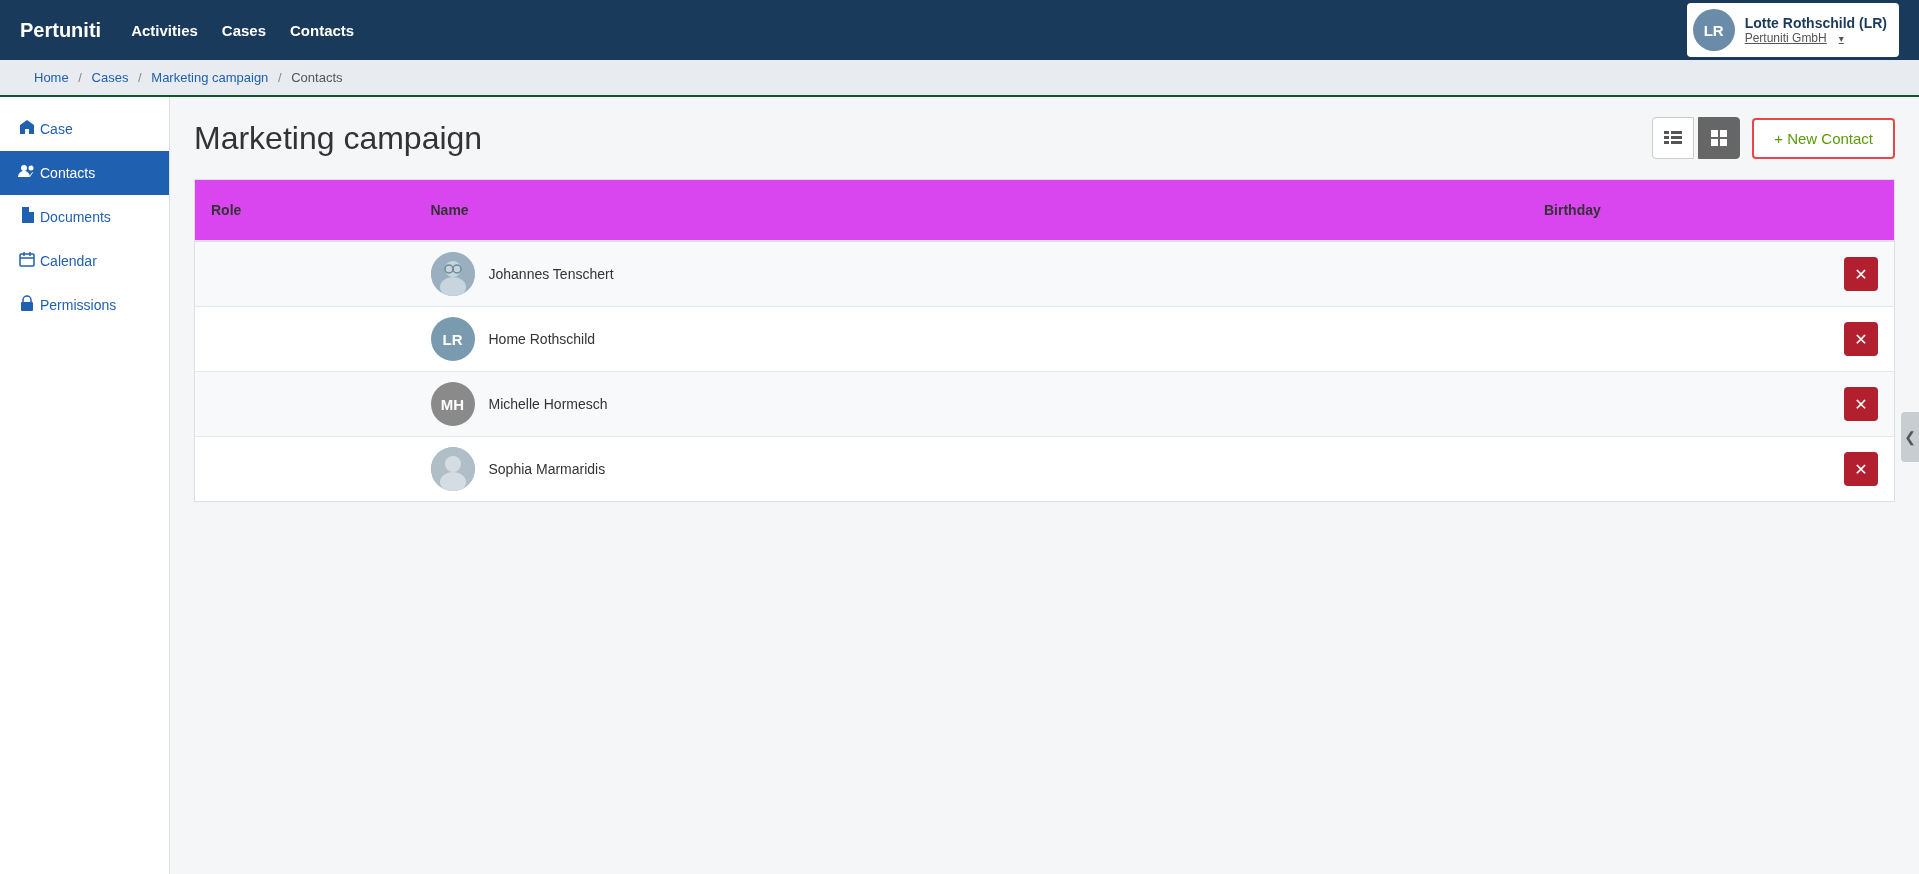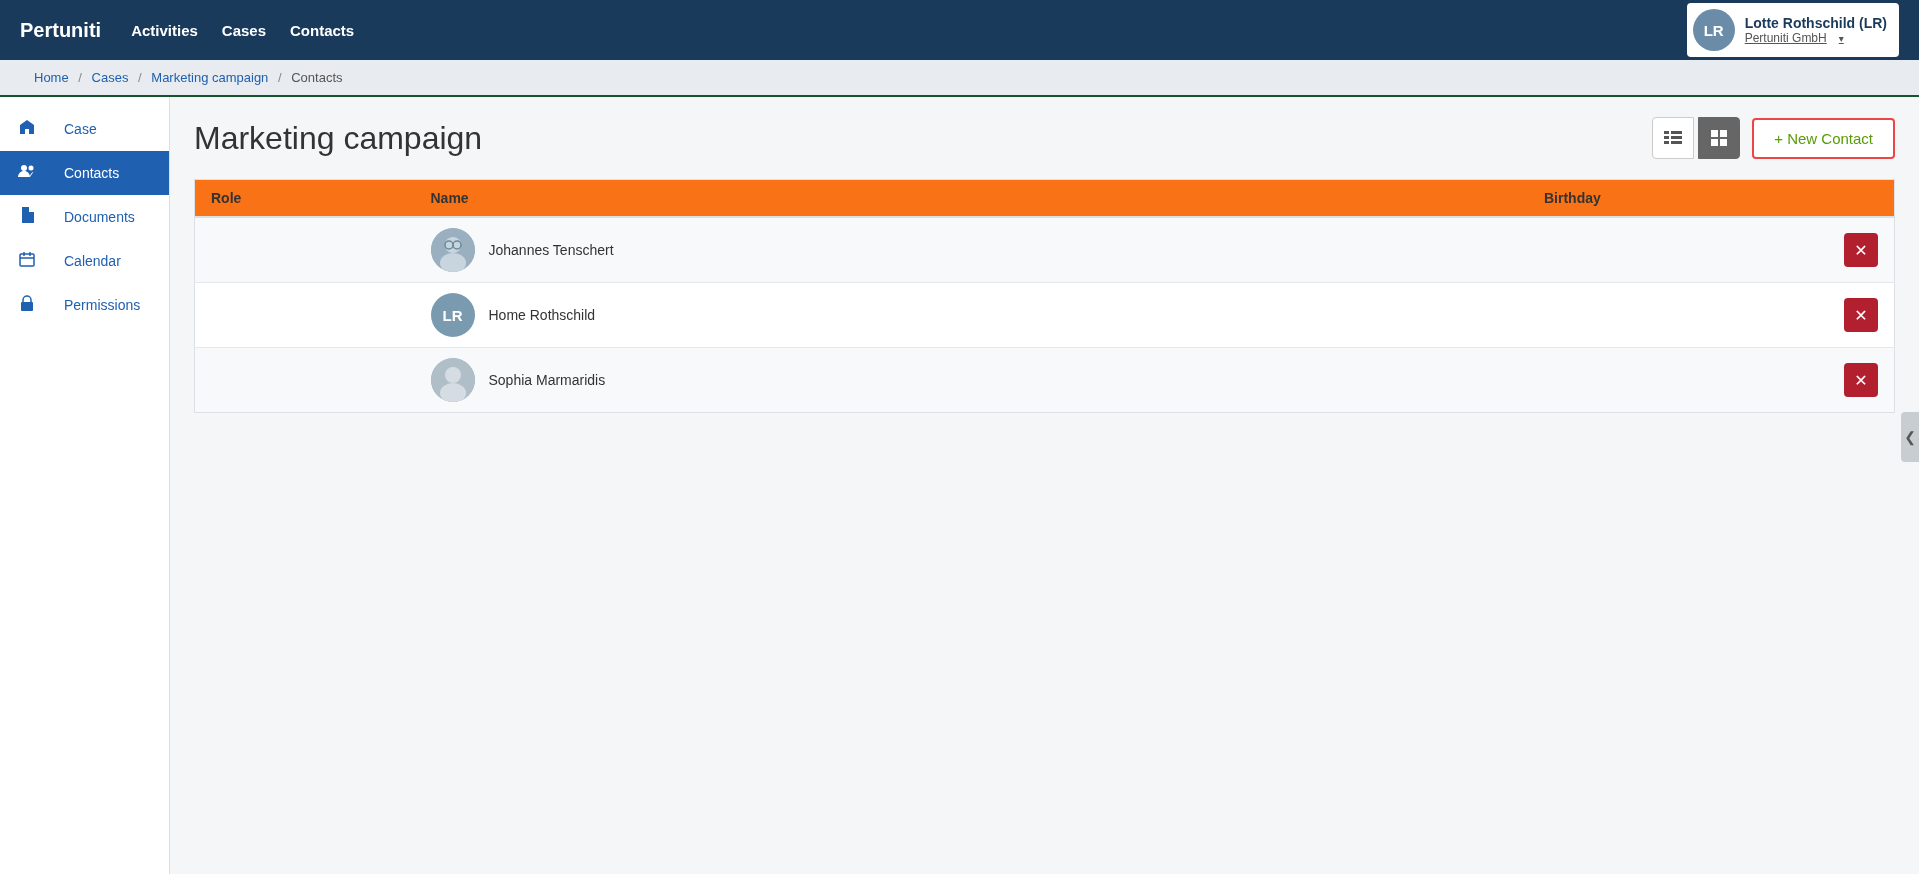--- a/index.html
+++ b/index.html
@@ -107,21 +107,21 @@
     .sidebar {
       width: 170px;
       background: white;
       border-right: 1px solid #dce0e5;
       padding: 10px 0;
       flex-shrink: 0;
     }
     .sidebar-item {
       display: flex;
       align-items: center;
-      gap: 28px;
+      gap: 4px;
       padding: 12px 18px;
       cursor: pointer;
       color: #2060b0;
       font-size: 14px;
       font-weight: 500;
     }
     .sidebar-item.active {
       background: #2060b0;
       color: white;
     }
@@ -193,26 +193,26 @@
     }
 
     
     .contacts-table {
       width: 100%;
       border-collapse: collapse;
       background: white;
       border: 1px solid #dce0e5;
     }
     .contacts-table th {
-      padding: 10px 16px;
+      padding: 22px 16px;
       text-align: left;
       font-weight: 600;
       font-size: 14px;
       color: #333;
-      background: #f97316;
+      background: #d946ef;
       border-bottom: 2px solid #dce0e5;
     }
     .contacts-table td {
       padding: 10px 16px;
       border-bottom: 1px solid #e5e8eb;
       vertical-align: middle;
     }
     .contacts-table tr:last-child td {
       border-bottom: none;
     }
@@ -450,20 +450,33 @@
               <div class="contact-avatar avatar-lr">LR</div>
               <span class="contact-name">Home Rothschild</span>
             </div>
           </td>
           <td></td>
           <td>
             <button class="delete-btn">✕</button>
           </td>
         </tr>
 
+        <tr>
+          <td></td>
+          <td>
+            <div class="name-cell">
+              <div class="contact-avatar avatar-mh">MH</div>
+              <span class="contact-name">Michelle Hormesch</span>
+            </div>
+          </td>
+          <td></td>
+          <td>
+            <button class="delete-btn">✕</button>
+          </td>
+        </tr>
 
         <tr>
           <td></td>
           <td>
             <div class="name-cell">
               <div class="person-icon-svg">
                 <svg width="44" height="44" viewBox="0 0 44 44">
                   <circle cx="22" cy="22" r="22" fill="#b0bec8"></circle>
                   <circle cx="22" cy="17" r="8" fill="#d5dde3"></circle>
                   <ellipse cx="22" cy="35" rx="13" ry="10" fill="#d5dde3"></ellipse>

